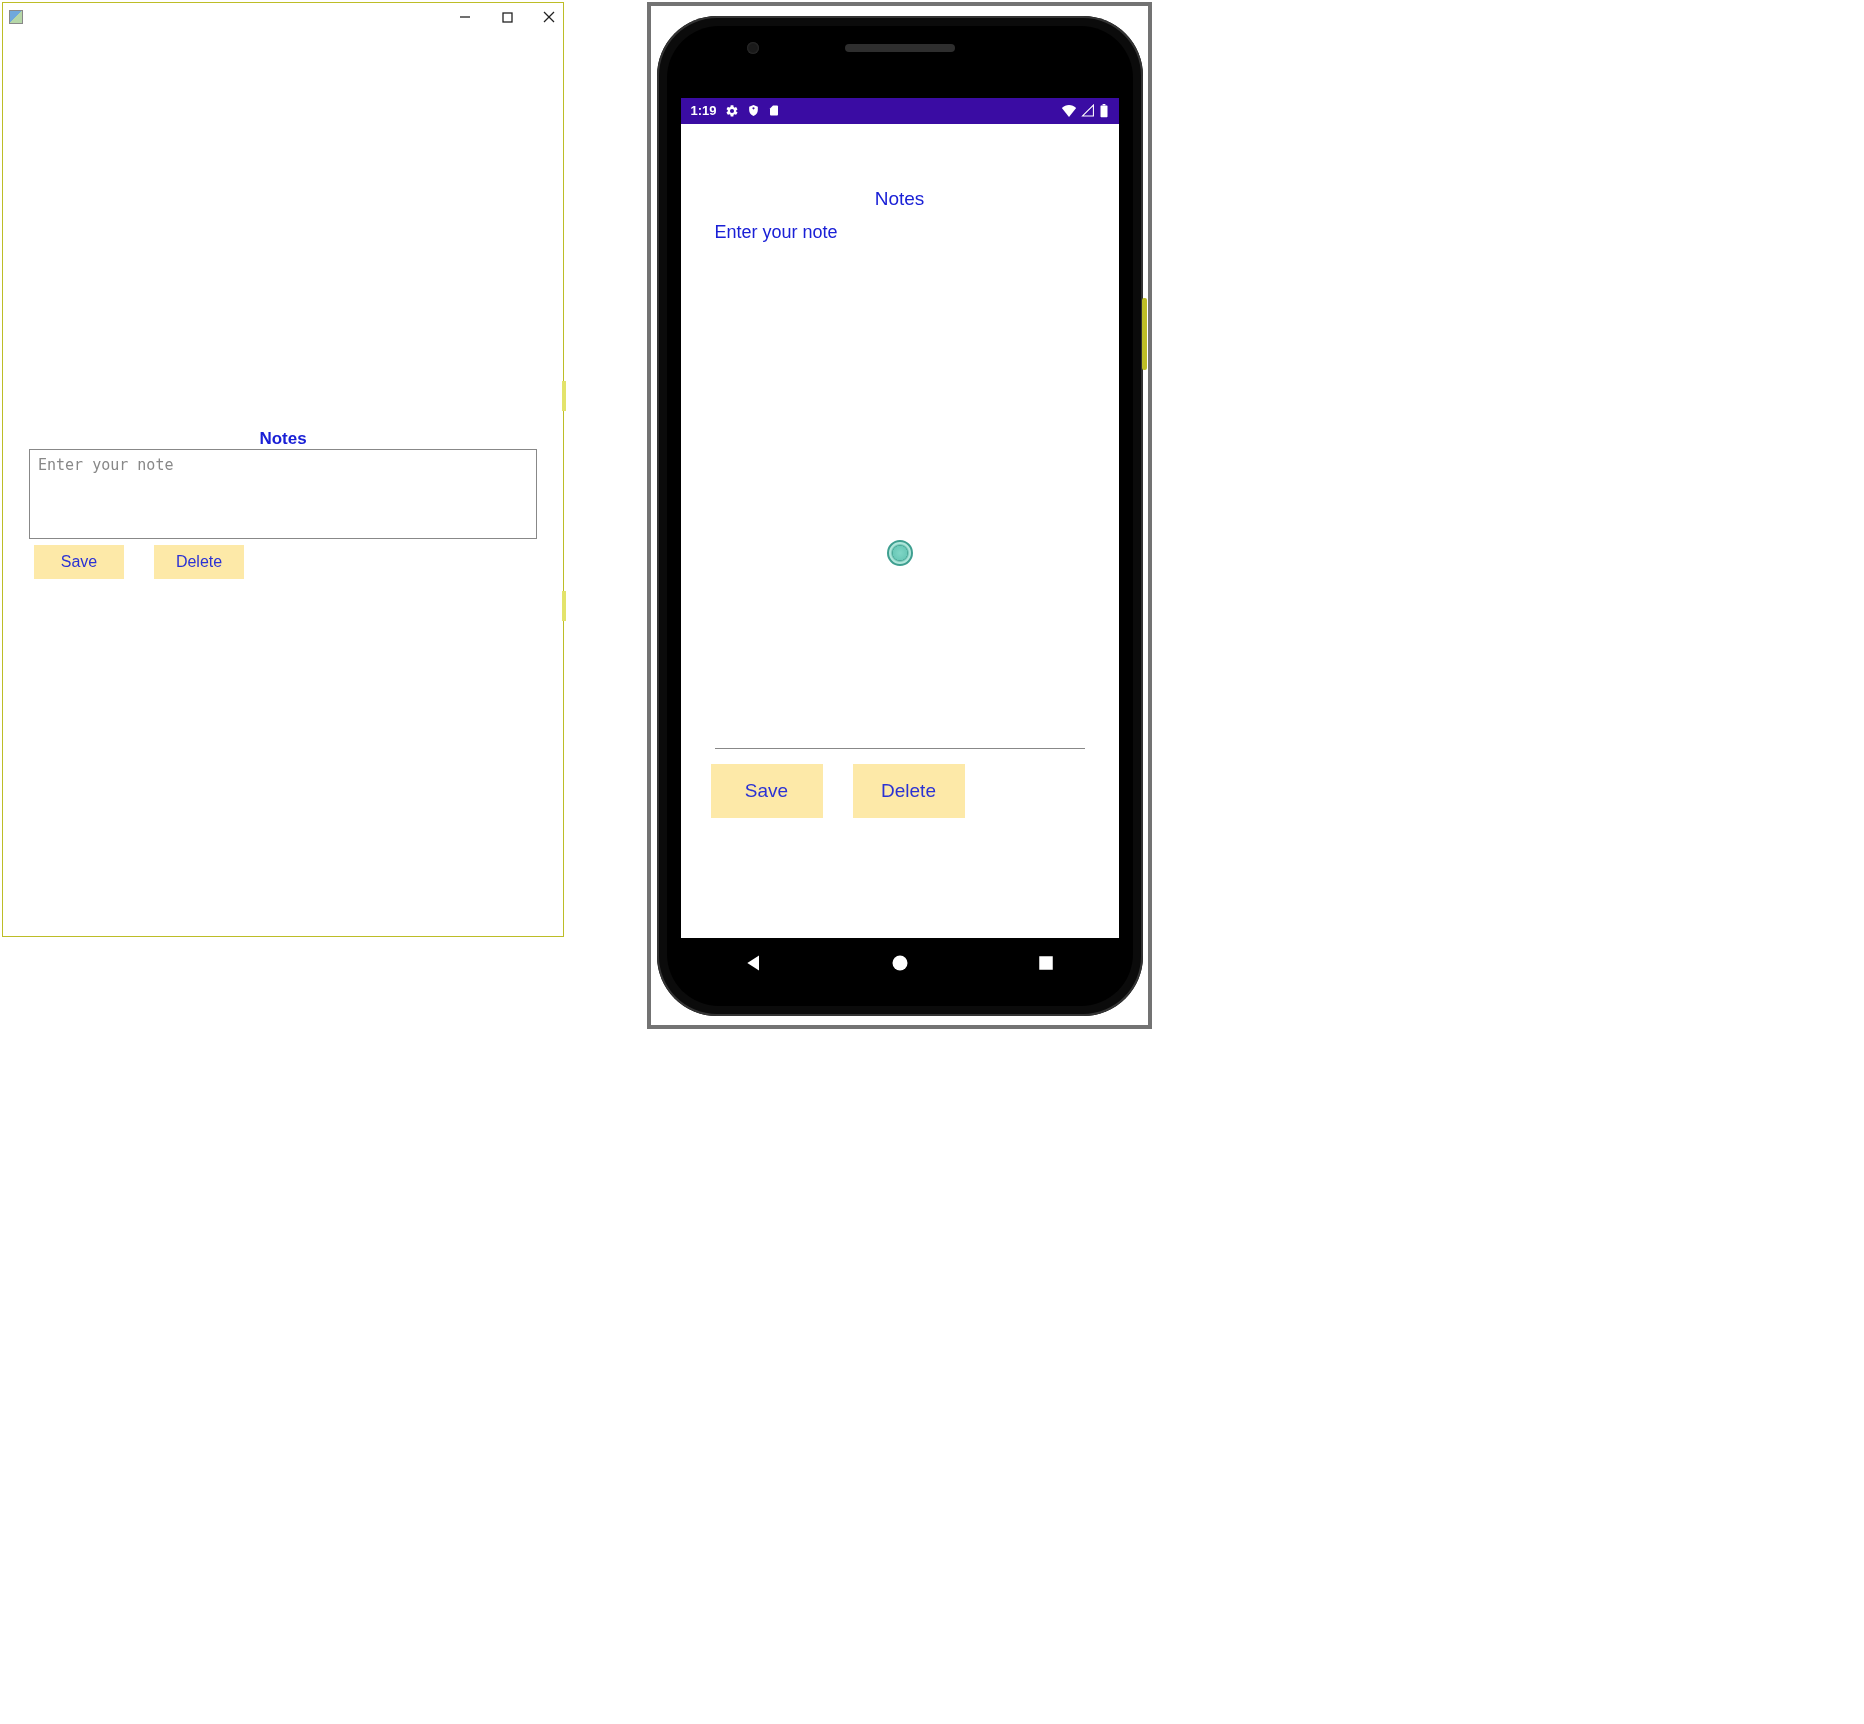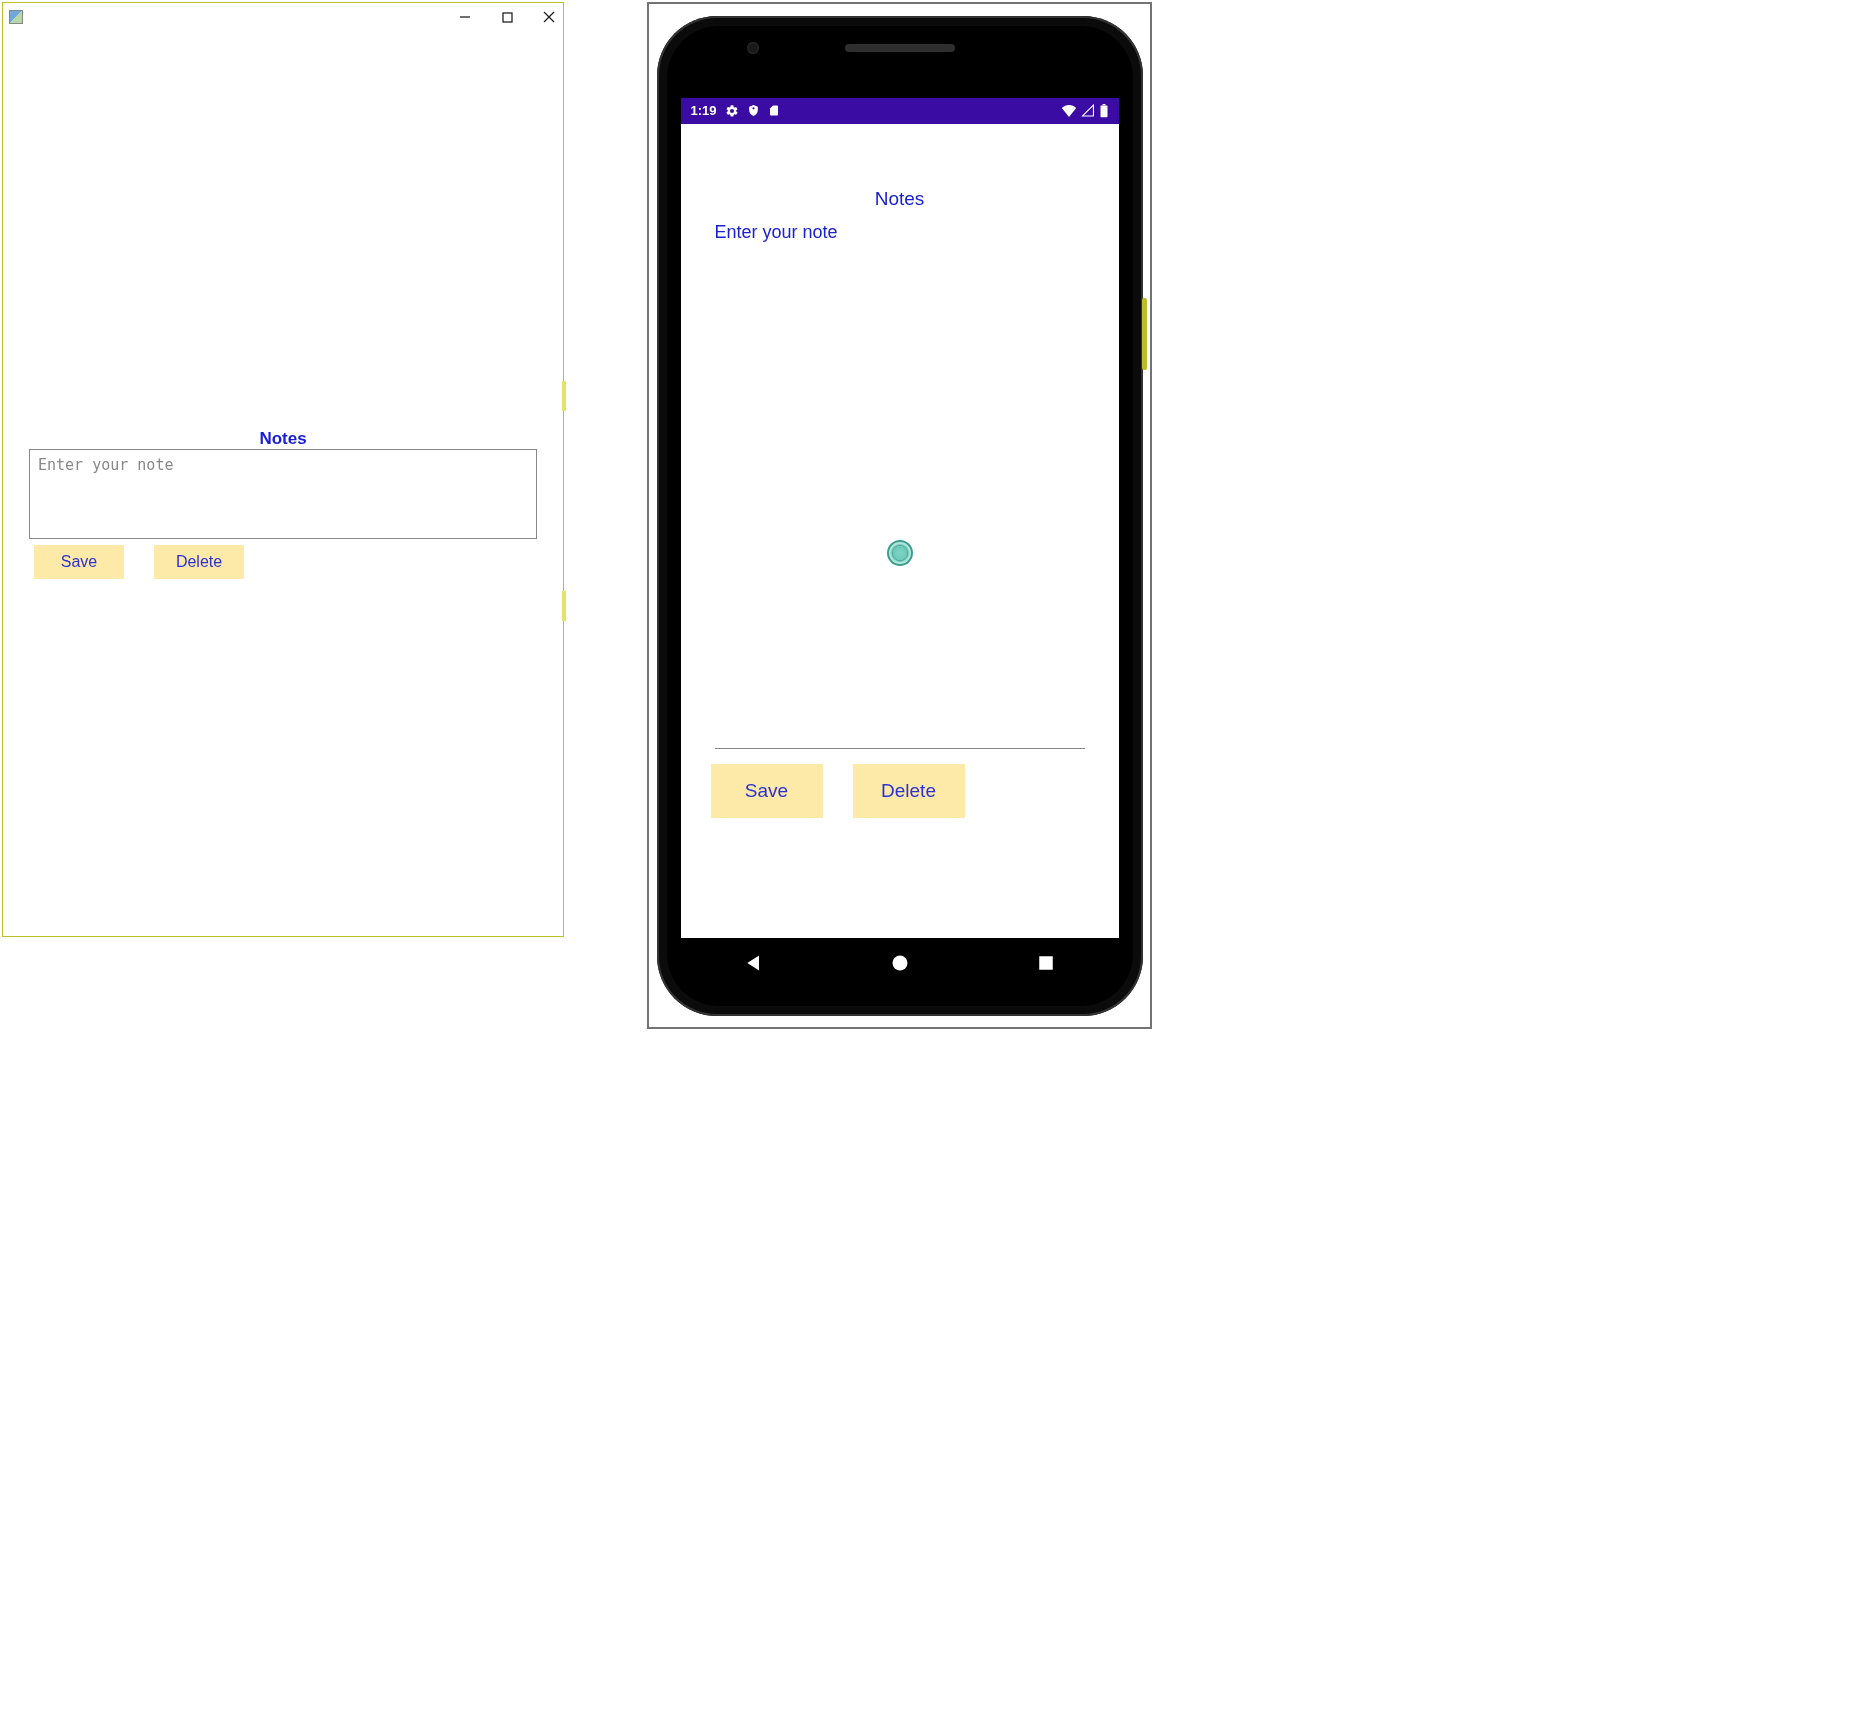--- a/index.html
+++ b/index.html
@@ -113,21 +113,21 @@
       background: #e3e36b;
     }
 
     
     .phone-wrap {
       position: absolute;
       left: 647px;
       top: 2px;
       width: 505px;
       height: 1027px;
-      border: 2px solid #737373;
+      border: 4px solid #737373;
       background: #fff;
       display: flex;
       align-items: center;
       justify-content: center;
     }
     .phone {
       width: 486px;
       height: 1000px;
       background: #0b0b0b;
       border-radius: 60px;

